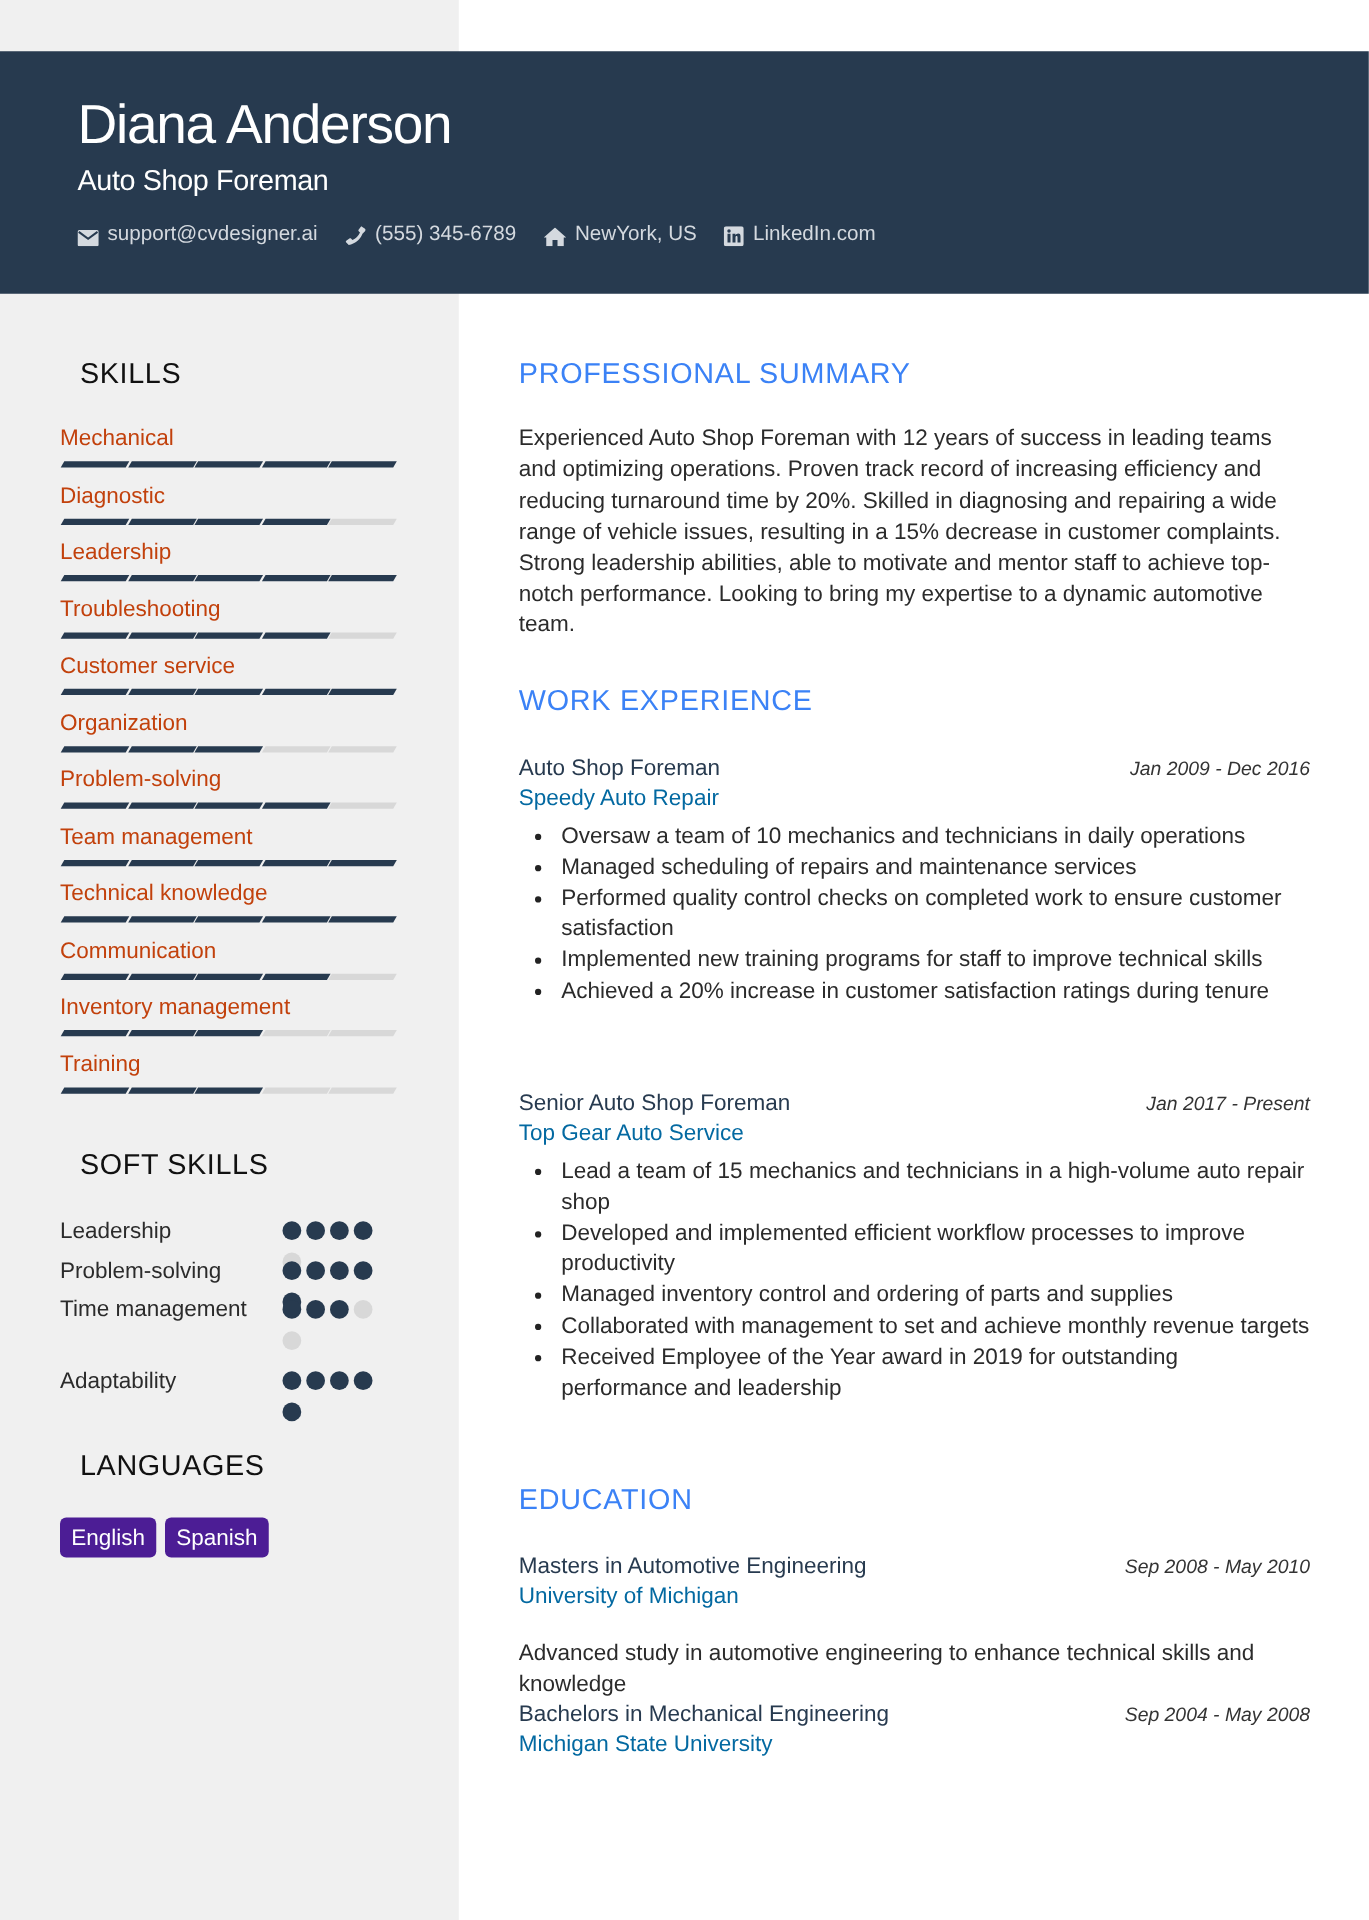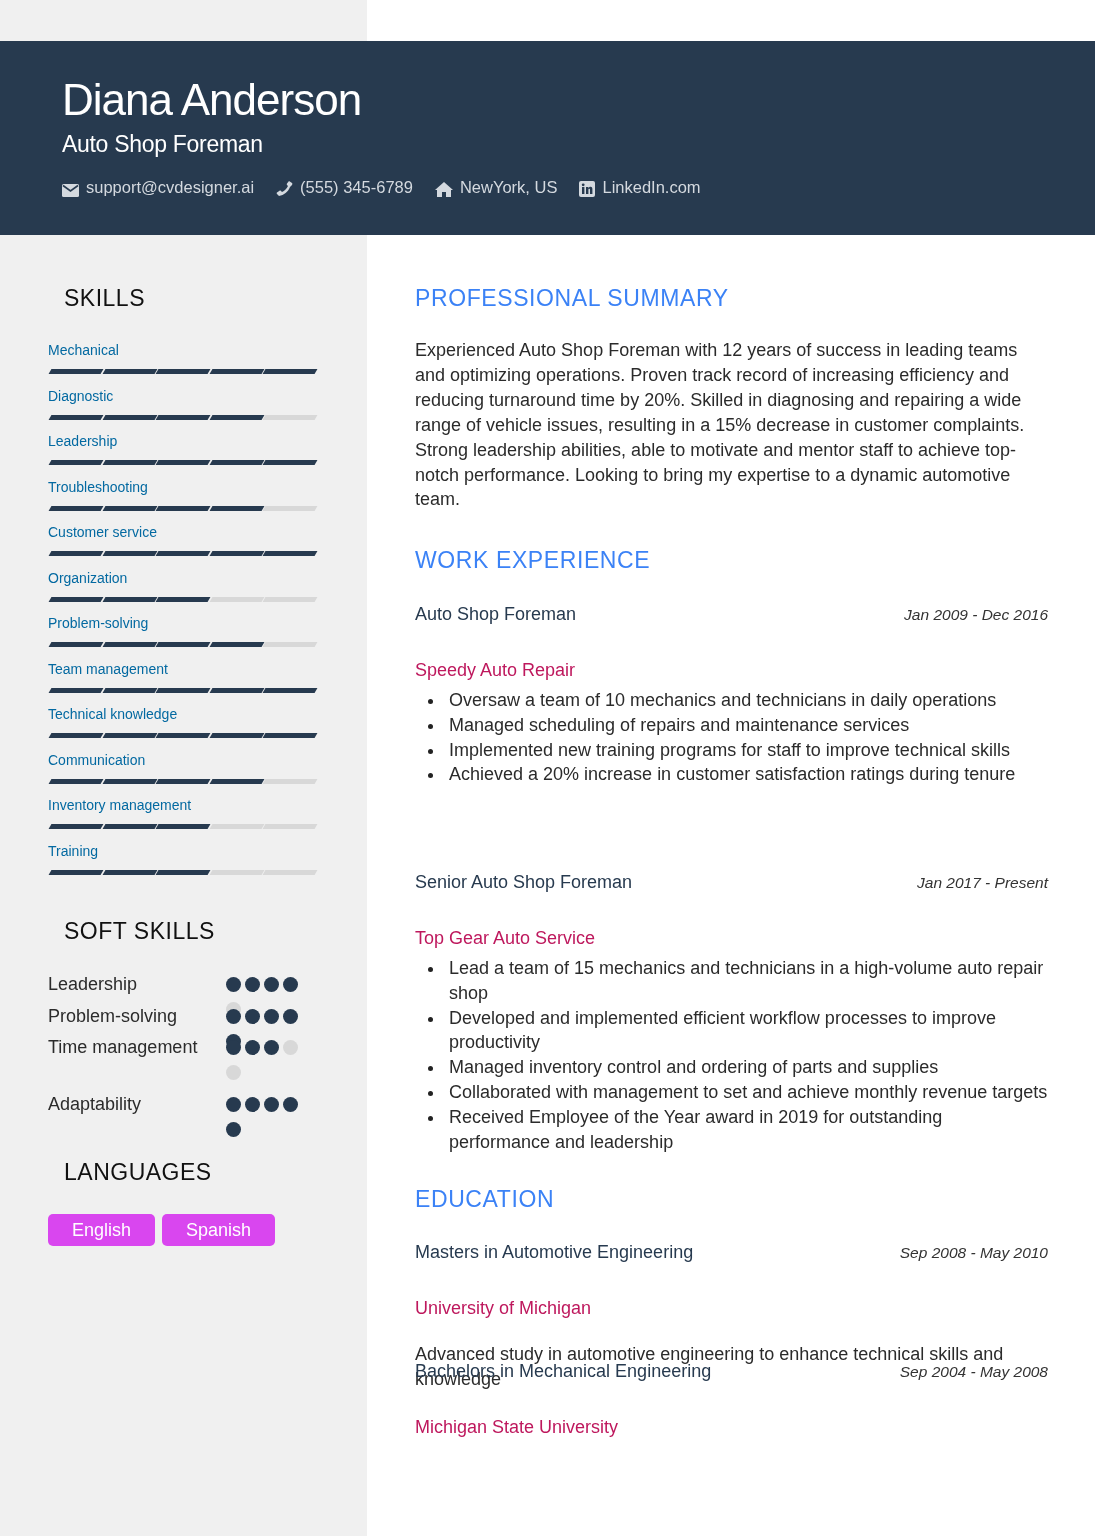--- a/index.html
+++ b/index.html
@@ -38,53 +38,53 @@
   .contact { display: flex; align-items: flex-end; gap: 7px; }
   .contact svg { display: block; }
 
   
   .side-section-title {
     position: absolute; left: 64px;
     font-size: 23px; letter-spacing: 0.5px; color: #111; font-weight: 400;
   }
   .skills-list { position: absolute; left: 48px; top: 338px; width: 270px; }
   .skill { height: 45.5px; }
-  .skill-name { font-size: 14px; color: #0369a1; line-height: 24px; }
+  .skill-name { font-size: 18px; color: #c2410c; line-height: 24px; }
   .bars { display: flex; gap: 2px; margin-top: 7px; height: 5px; padding-left: 2px; }
   .bar {
     width: 51.5px; height: 5px; background: #273a4f;
     transform: skewX(-30deg);
   }
   .bar.empty { background: #d8d8d8; }
 
   .soft-list { position: absolute; left: 48px; top: 972px; width: 270px; }
   .soft-row { display: flex; position: relative; }
   .soft-name { width: 178px; font-size: 18px; color: #2b2b2b; line-height: 25px; }
   .dots { width: 80px; display: flex; flex-wrap: wrap; gap: 0 4px; padding-top: 5px; height: 24px; }
   .dot { width: 15px; height: 15px; border-radius: 50%; background: #273a4f; flex: none; margin-bottom: 10px; }
   .dot.empty { background: #d8d8d8; }
 
   .langs { position: absolute; left: 48px; top: 1214px; display: flex; gap: 7px; }
   .lang {
-    background: #d946ef; color: #fff; font-size: 18px;
-    padding: 5px 24px 4px; border-radius: 5px; line-height: 23px;
+    background: #4c1d95; color: #fff; font-size: 18px;
+    padding: 5px 9px 4px; border-radius: 5px; line-height: 23px;
   }
   .main-title {
     position: absolute; left: 415px;
     font-size: 23px; letter-spacing: 0.6px; color: #3b82f6; font-weight: 500;
   }
   .summary {
     position: absolute; left: 415px; top: 338px; width: 633px;
     font-size: 18px; line-height: 24.9px; color: #2b2b2b;
   }
   .entry { position: absolute; left: 415px; width: 633px; }
   .entry-head { display: flex; justify-content: space-between; align-items: baseline; }
   .entry-role { font-size: 18px; color: #273a4f; font-weight: 500; line-height: 24px; }
   .entry-date { font-size: 15.5px; font-style: italic; color: #333; }
-  .entry-org { font-size: 18px; color: #be185d; line-height: 24px; margin-top: 32px; }
+  .entry-org { font-size: 18px; color: #0369a1; line-height: 24px; }
   .bullets { list-style: none; margin-top: 6px; }
   .bullets li {
     position: relative; padding-left: 34px;
     font-size: 18px; line-height: 24.8px; color: #2b2b2b;
   }
   .bullets li::before {
     content: ""; position: absolute; left: 13px; top: 11px;
     width: 5px; height: 5px; border-radius: 50%; background: #222;
   }
   .edu-desc { font-size: 18px; line-height: 24.8px; color: #2b2b2b; margin-top: 22px; }
@@ -318,20 +318,21 @@
 
 <div class="entry" style="top:602px">
   <div class="entry-head">
     <span class="entry-role">Auto Shop Foreman</span>
     <span class="entry-date">Jan 2009 - Dec 2016</span>
   </div>
   <div class="entry-org">Speedy Auto Repair</div>
   <ul class="bullets">
     <li>Oversaw a team of 10 mechanics and technicians in daily operations</li>
     <li>Managed scheduling of repairs and maintenance services</li>
+    <li>Performed quality control checks on completed work to ensure customer satisfaction</li>
     <li>Implemented new training programs for staff to improve technical skills</li>
     <li>Achieved a 20% increase in customer satisfaction ratings during tenure</li>
   </ul>
 </div>
 
 <div class="entry" style="top:870px">
   <div class="entry-head">
     <span class="entry-role">Senior Auto Shop Foreman</span>
     <span class="entry-date">Jan 2017 - Present</span>
   </div>

